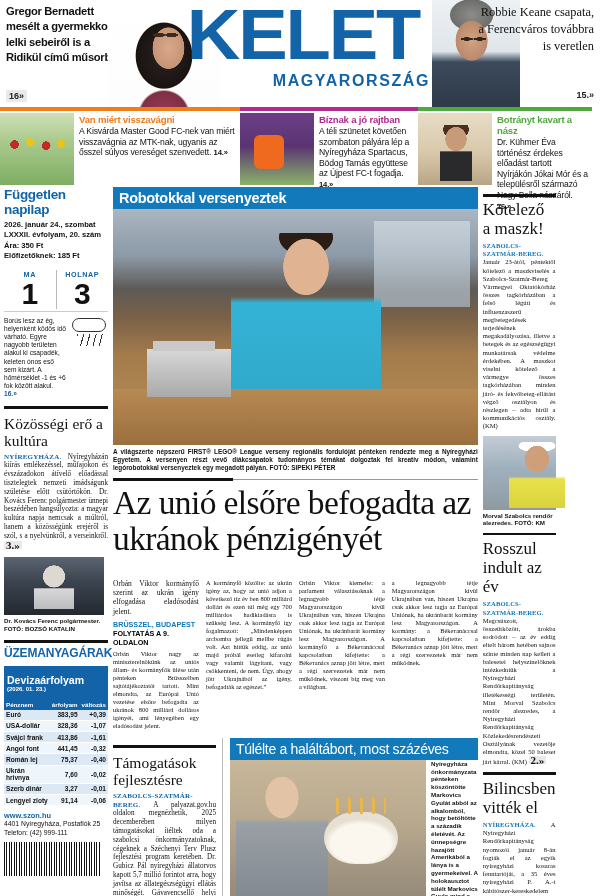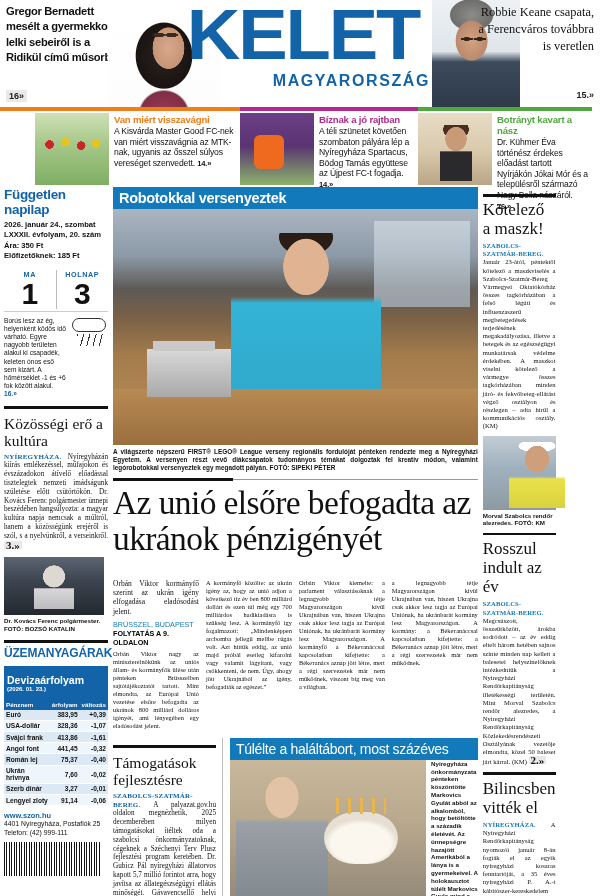--- a/index.html
+++ b/index.html
@@ -74,21 +74,21 @@
 
   
   .teaserrow { position: relative; height: 80px; width: 600px; display: flex; }
   .teaser { position: relative; height: 80px; display: flex; }
   .teaser .bar { height: 4px; width: 100%; position: absolute; top: 0; left: 0; }
   .teaser .tphoto { width: 74px; height: 72px; margin-top: 6px; }
   .teaser .ttext { padding: 7px 4px 0 5px; flex: 1; }
   .teaser h3 { font-size: 9.6px; font-weight: bold; letter-spacing: -0.2px; margin-bottom: 1px; }
   .teaser p { font-size: 8.6px; line-height: 10.6px; color: #111; letter-spacing: -0.15px; }
   .pg { font-weight: bold; font-size: 7.6px; }
-  .t1 { width: 240px; padding-left: 35px; } .t1 .bar { background: #ef7d1a; }
+  .t1 { width: 240px; } .t1 .bar { background: #ef7d1a; }
   .t2 { width: 178px; } .t2 .bar { background: #b02a8f; }
   .t3 { width: 174px; } .t3 .bar { background: #4fa83d; }
   .t1 h3 { color: #ef7d1a; } .t2 h3 { color: #b02a8f; } .t3 h3 { color: #4fa83d; }
   .ph-soccer1 { background: linear-gradient(180deg,#cfe0b6 0%,#a9c98c 40%,#7fae63 100%); position:relative; }
   .ph-soccer1::after{content:"";position:absolute;inset:8px 4px;background:
     radial-gradient(circle 7px at 16% 42%,#c62828 0 60%,transparent 62%),
     radial-gradient(circle 7px at 40% 38%,#e8c51c 0 60%,transparent 62%),
     radial-gradient(circle 7px at 64% 44%,#c62828 0 60%,transparent 62%),
     radial-gradient(circle 7px at 86% 40%,#e8c51c 0 60%,transparent 62%);}
   .ph-soccer2 { background: linear-gradient(180deg,#6b3f86 0%,#5a3472 46%,#8ab36a 100%); position:relative; }
@@ -181,21 +181,21 @@
   .photo-cap { font-size: 6.4px; line-height: 8px; font-weight:bold; color:#111; padding:3px 0 0; text-align: justify;}
   .midrule { display:flex; align-items:center; margin: 6px 0 4px; }
   .midrule .thick { height: 3px; width: 120px; background:#111; }
   .midrule .thin { height: 1px; flex:1; background:#999; }
   .bighead { font-family:"Liberation Serif", serif; font-size: 33.5px; line-height: 36px;
     letter-spacing: -0.6px; color:#111; }
   .lede { font-family:"Liberation Serif", serif; font-size:7.5px; line-height:9.2px; text-align:justify; color:#111;}
   .cols4 { display:flex; gap:7px; margin-top:22px; }
   .cols4 > div { flex:1; }
   .coltxt { font-family:"Liberation Serif", serif; font-size:6.4px; line-height:8px; text-align:justify; color:#111;}
-  .subloc { color:#1279bb; font-weight:normal; font-size:7.2px; font-family:"Liberation Sans",sans-serif; margin-top:4px;}
+  .subloc { color:#1279bb; font-weight:bold; font-size:7.2px; font-family:"Liberation Sans",sans-serif; margin-top:4px;}
   .cont { font-weight:bold; font-size:7.2px; font-family:"Liberation Sans",sans-serif; margin-bottom:3px;}
   .bot-mid { display:flex; margin-top:8px; }
   .bm-left { width: 110px; padding-right:6px; border-right:1px solid #bbb;}
   .bm-right { flex:1; padding-left:7px; }
   .cakehead { background:#1279bb; color:#fff; font-weight:normal; font-size:14px; padding:3px 6px; letter-spacing:-0.3px;}
   .cakewrap { display:flex; margin-top:0; }
   .cakephoto { width:196px; height:150px; position:relative; overflow:hidden;
     background: linear-gradient(180deg,#c8b79a 0%,#b9a98e 40%,#8f8576 100%);}
   .cake-man { position:absolute; left:6px; top:16px; width:92px; height:134px;
     background: radial-gradient(ellipse 24px 30px at 50% 16%, #e3c3a6 0 68%, transparent 70%),

